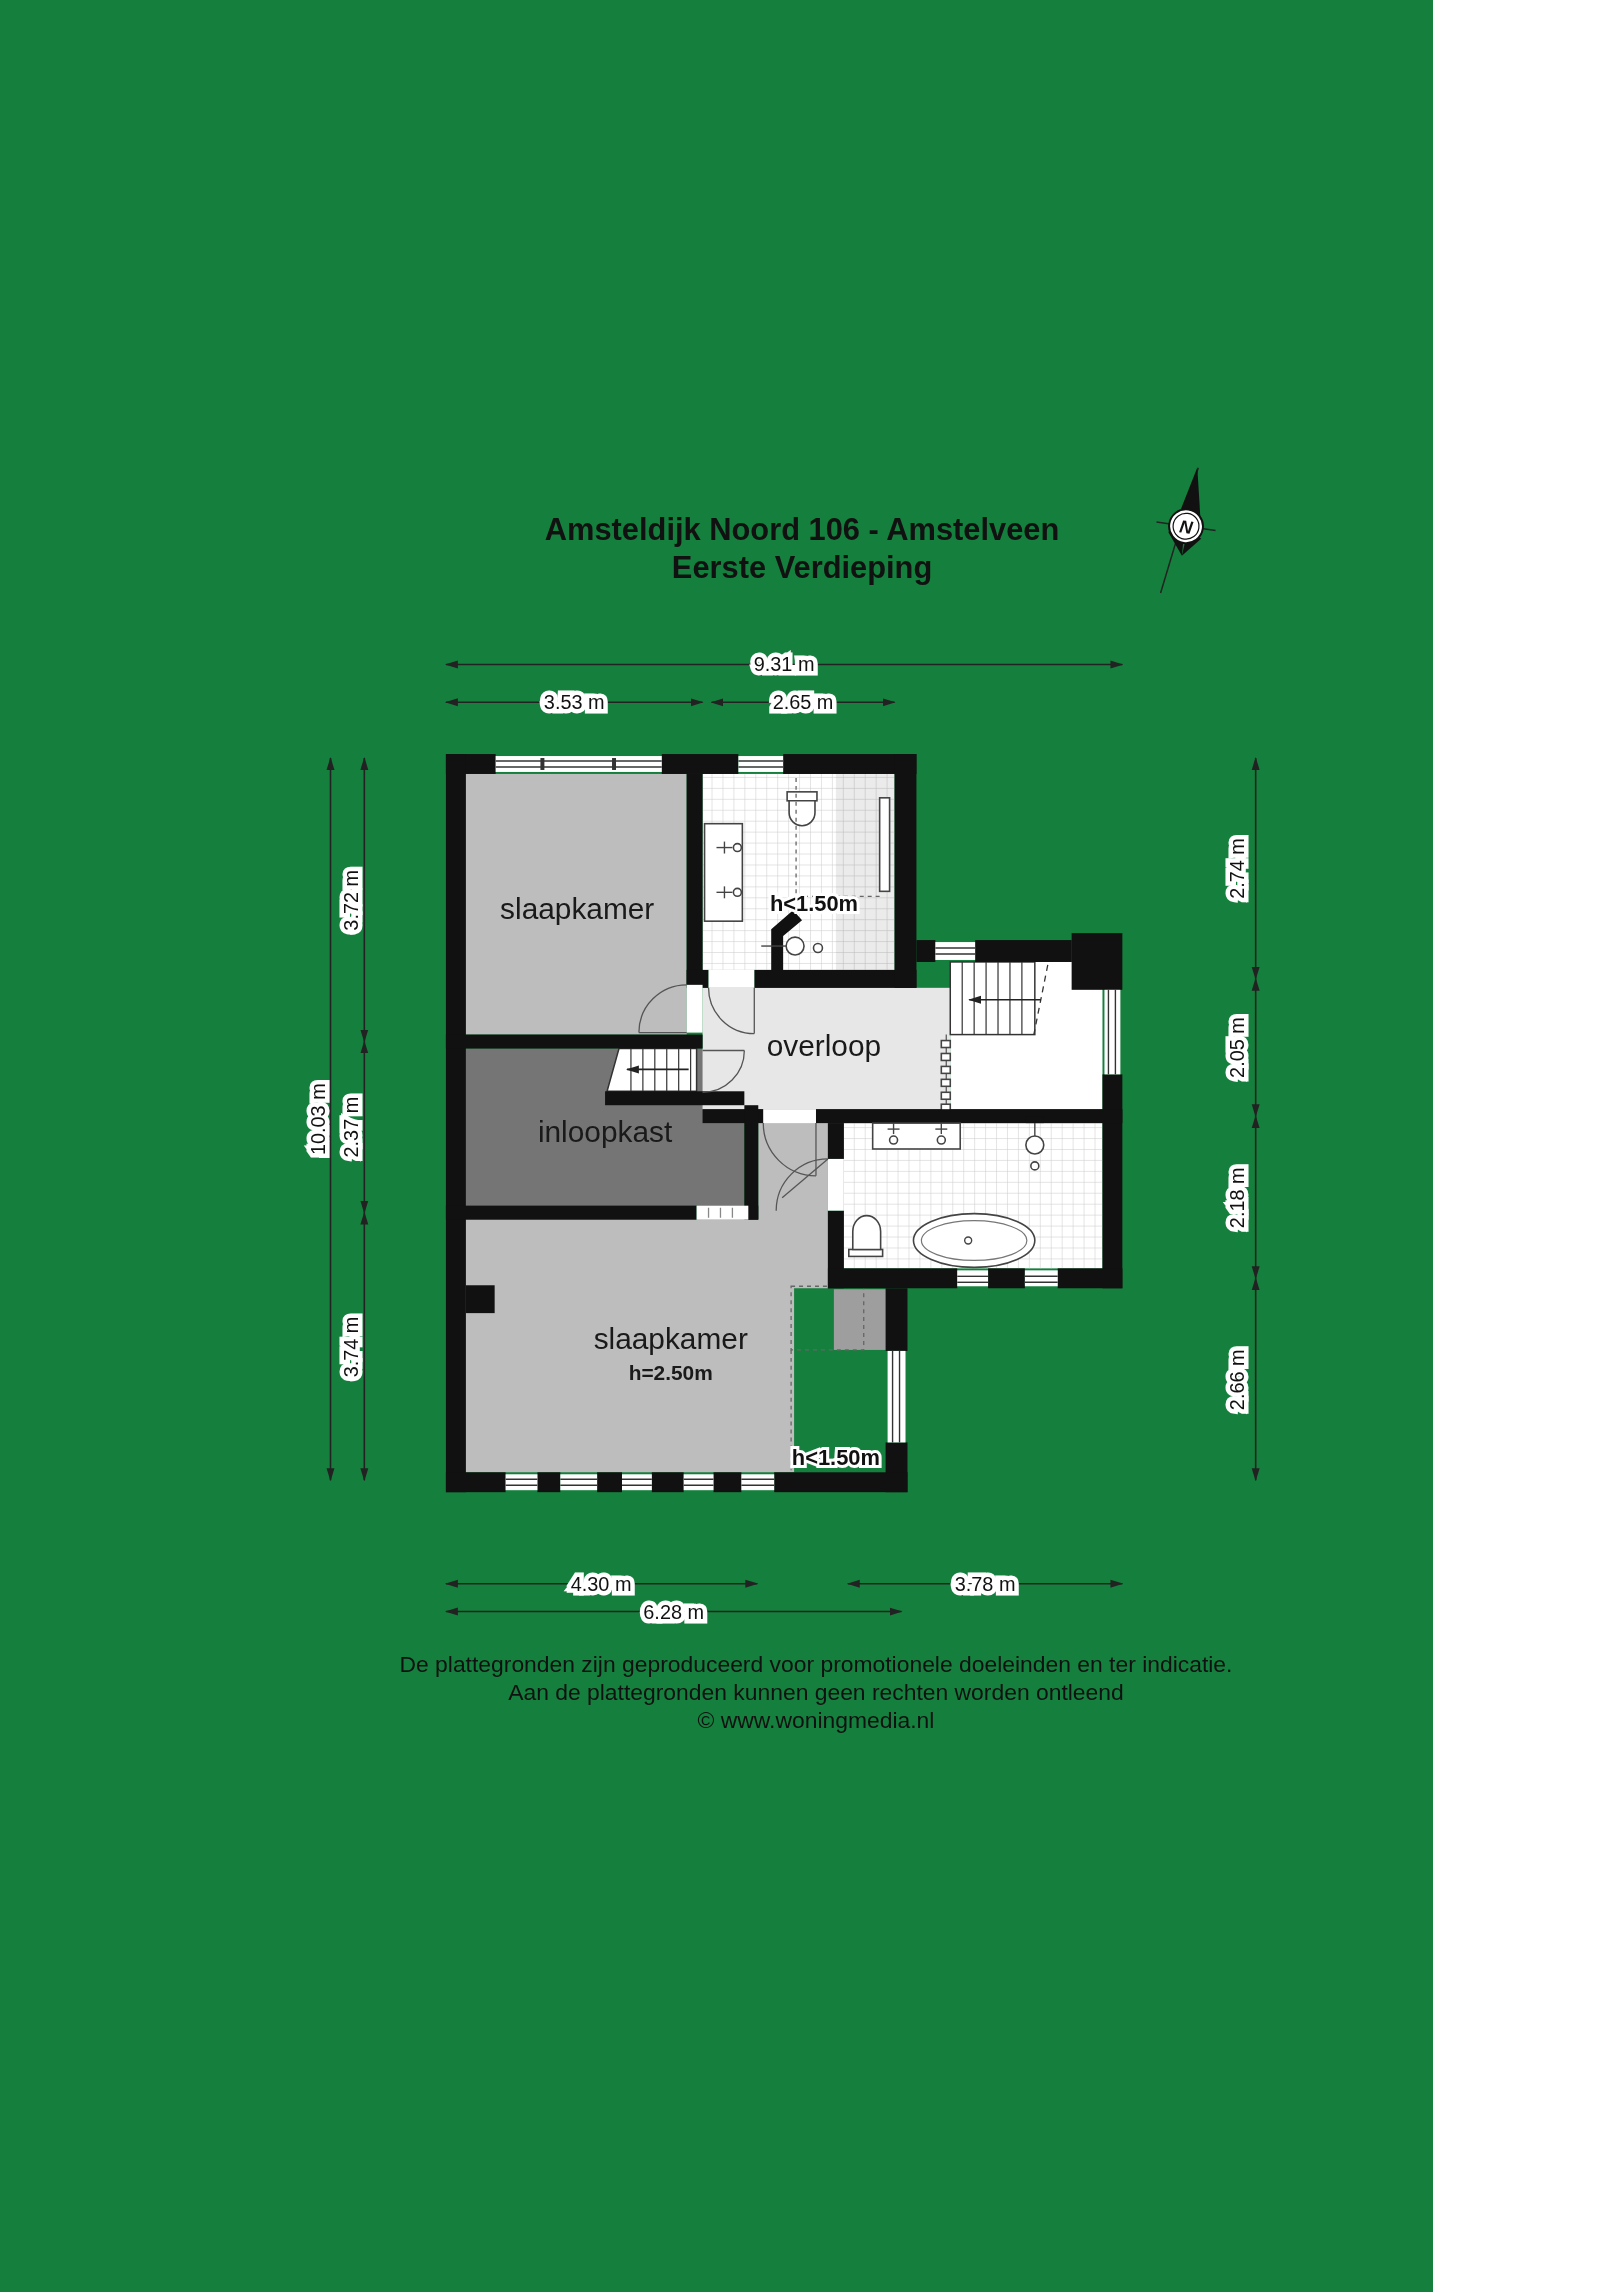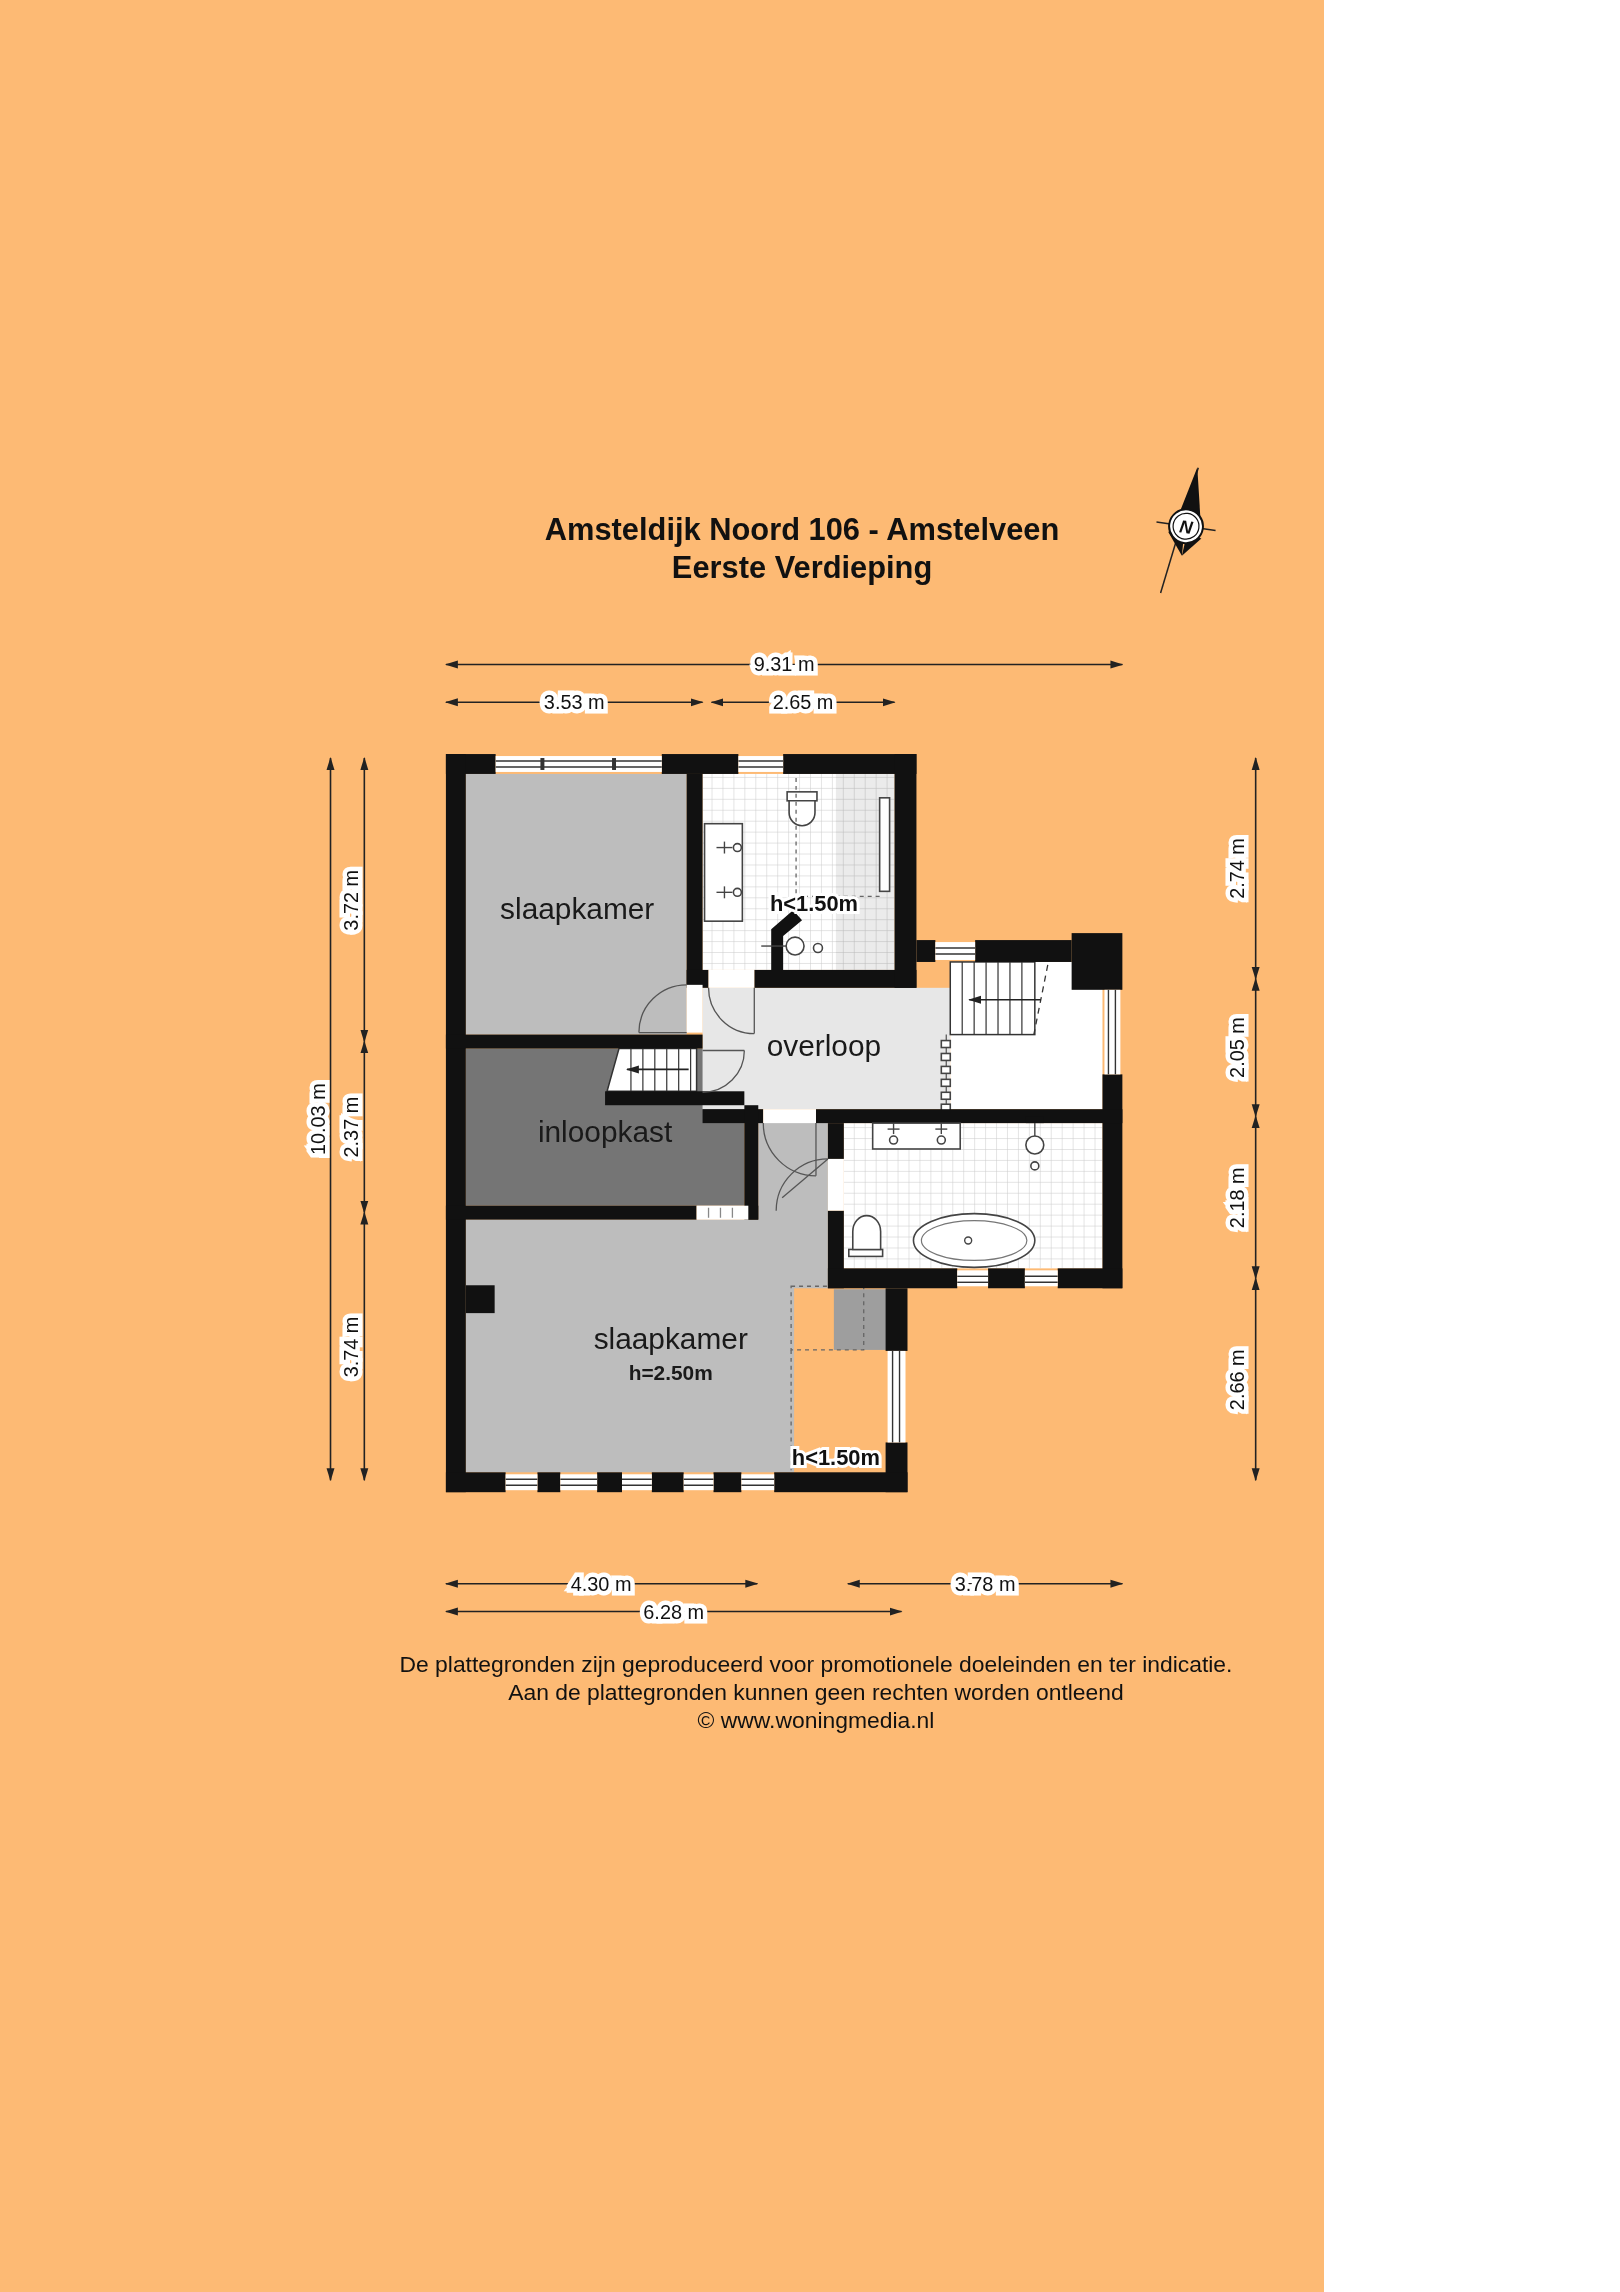--- a/index.html
+++ b/index.html
@@ -1,20 +1,20 @@
 <!DOCTYPE html>
 <html style="--wall: #111111; --bedroom-fill: #bdbdbd; --closet-fill: #757575; --landing-fill: #e7e7e7; --tile-line: #c9c9c9; --dark-zone: #9e9e9e;"><head>
 <meta charset="utf-8">
 <style>
   :root{
     --wall:#111111; --bedroom-fill:#bdbdbd; --closet-fill:#757575;
     --landing-fill:#e7e7e7; --tile-line:#c9c9c9; --dark-zone:#9e9e9e;
   }
   html,body{margin:0;padding:0;background:#fff;}
-  .page{position:relative;width:1324px;height:2292px;background:#fdba74;overflow:hidden;
+  .page{position:relative;width:1433px;height:2292px;background:#15803d;overflow:hidden;
         font-family:"Liberation Sans",sans-serif;}
   svg{position:absolute;inset:0;}
   text{font-family:"Liberation Sans",sans-serif;fill:#111;}
   .title-line{font-size:31px;font-weight:bold;text-anchor:middle;}
   .room-label{font-size:30px;text-anchor:middle;fill:#1a1a1a;}
   .sub-label{font-size:21px;font-weight:600;text-anchor:middle;fill:#1a1a1a;}
   .note-label{font-size:22px;font-weight:700;text-anchor:middle;paint-order:stroke;stroke:#ffffff;stroke-width:6px;}
   .dim-text{font-size:20px;text-anchor:middle;paint-order:stroke;stroke:#ffffff;stroke-width:9px;}
   .footer-line{font-size:23px;text-anchor:middle;fill:#111;}
   .dim-line{stroke:#222;stroke-width:1.6;}

